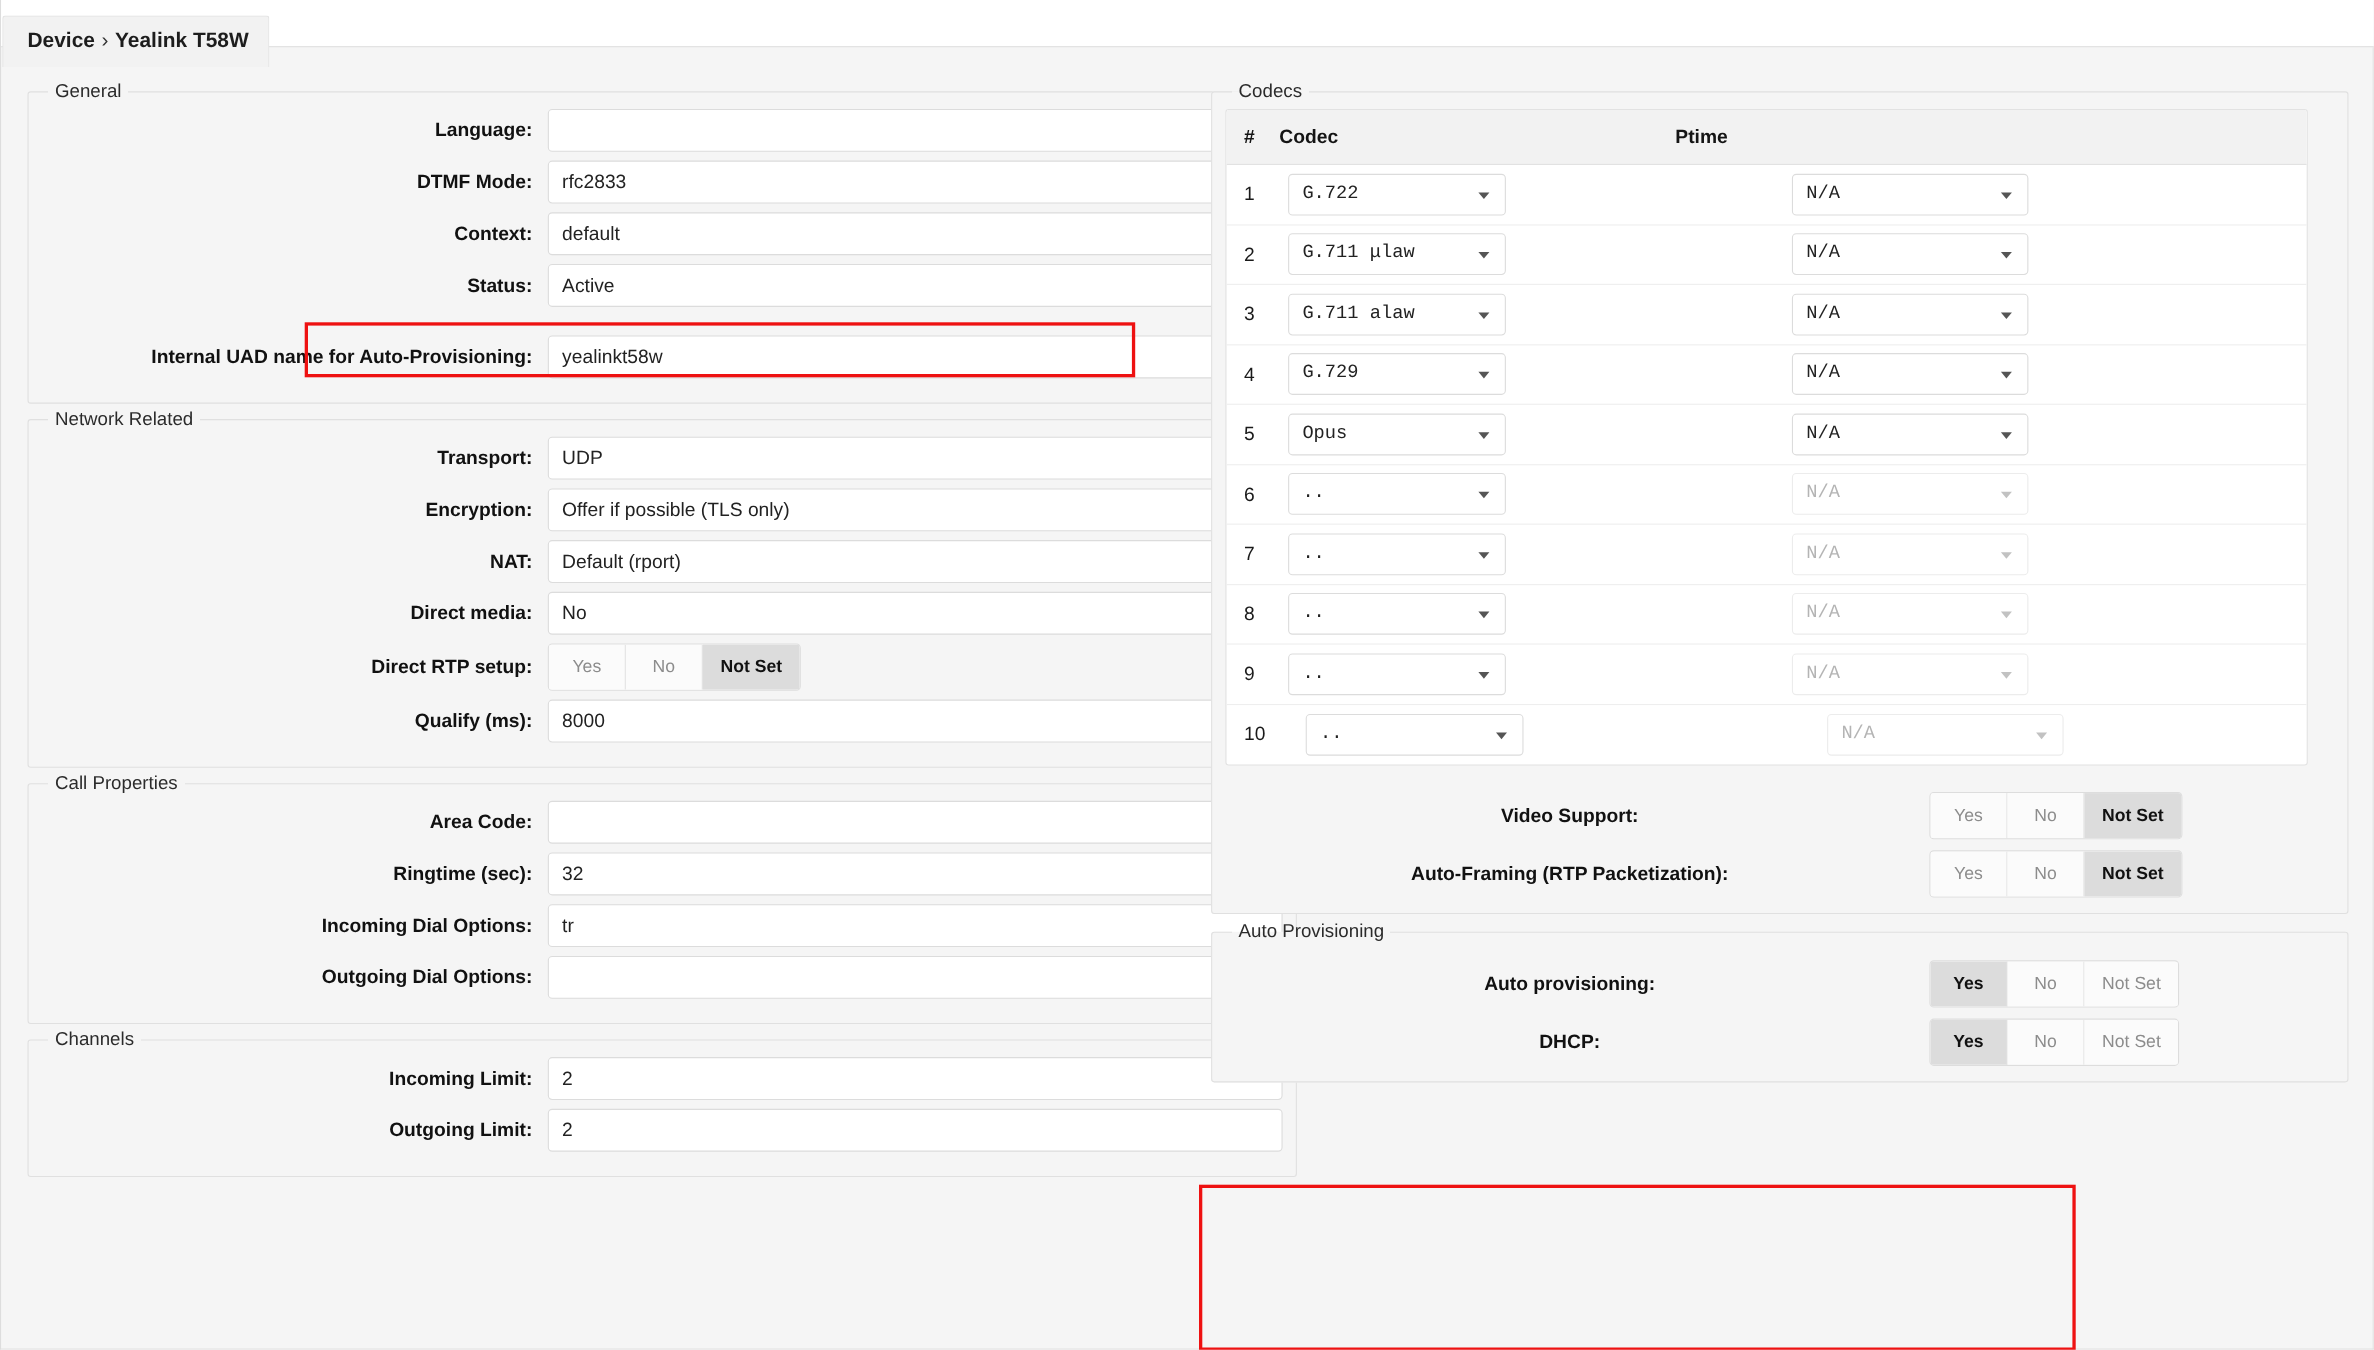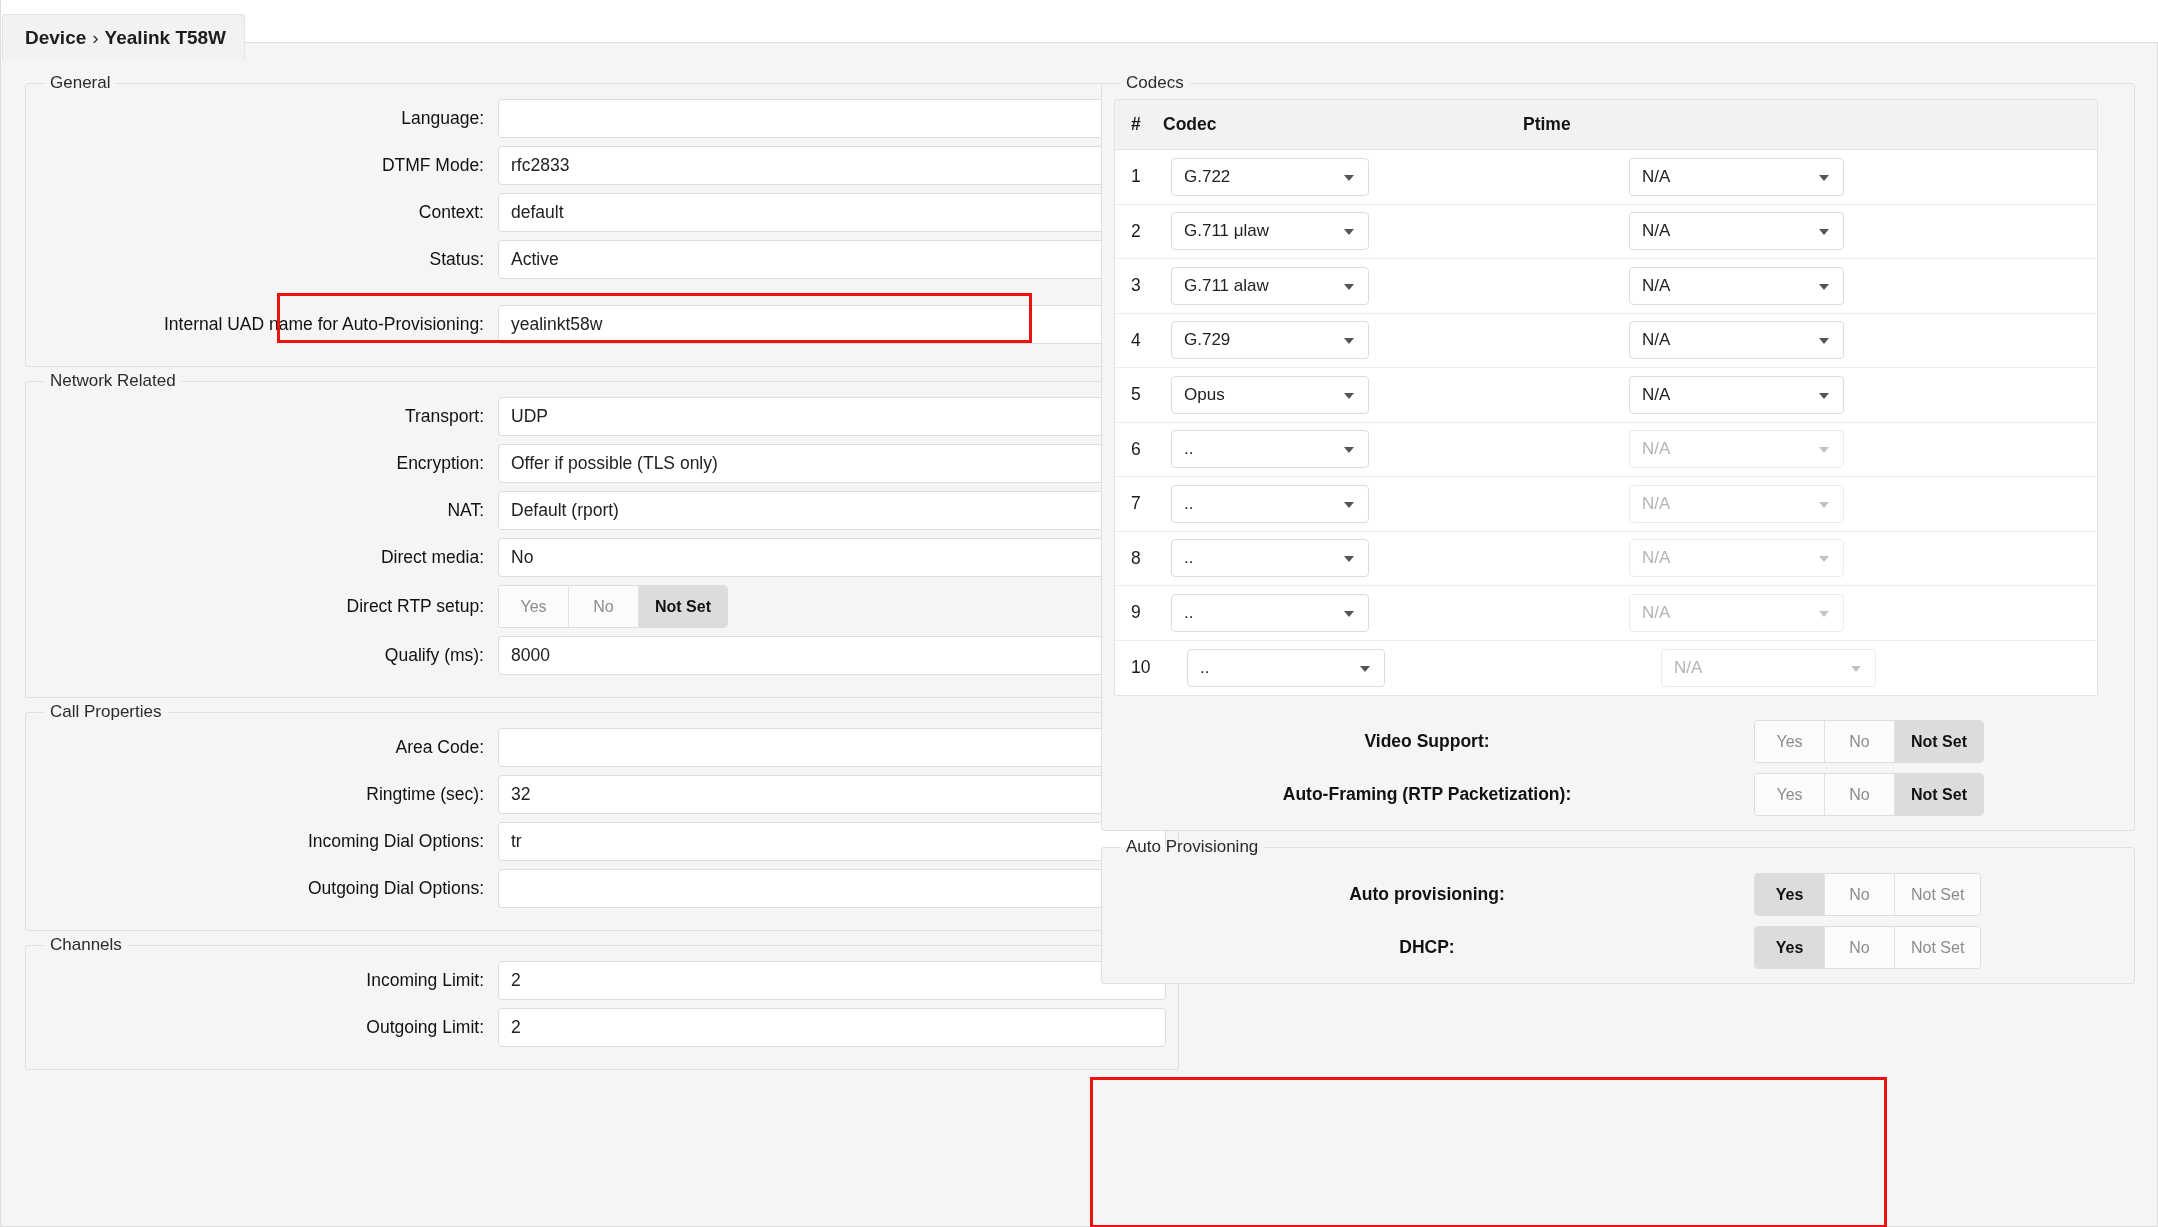--- a/index.html
+++ b/index.html
@@ -75,21 +75,21 @@
     align-items: center;
     margin: 0 0 8px 0;
     min-height: 36px;
   }
   .flabel {
     width: 460px;
     flex: 0 0 460px;
     text-align: right;
     padding-right: 14px;
     font-size: 17.5px;
-    font-weight: normal;
+    font-weight: bold;
     color: #111111;
     line-height: 1.25;
   }
   .fctl { flex: 1 1 auto; position: relative; }
 
   .inp {
     width: 668px;
     height: 39px;
     background: #ffffff;
     border: 1px solid #dcdcdc;
@@ -177,20 +177,21 @@
     height: 38px;
     background: #ffffff;
     border: 1px solid #dcdcdc;
     border-radius: 4px;
     font-size: 17px;
     color: #222222;
     padding: 0 32px 0 12px;
     line-height: 36px;
     white-space: nowrap;
     overflow: hidden;
+    font-family: Liberation Mono, monospace;
   }
   .cbox::after {
     content: "";
     position: absolute;
     right: 14px; top: 50%;
     margin-top: -2px;
     border-left: 5px solid transparent;
     border-right: 5px solid transparent;
     border-top: 6px solid #555555;
   }

